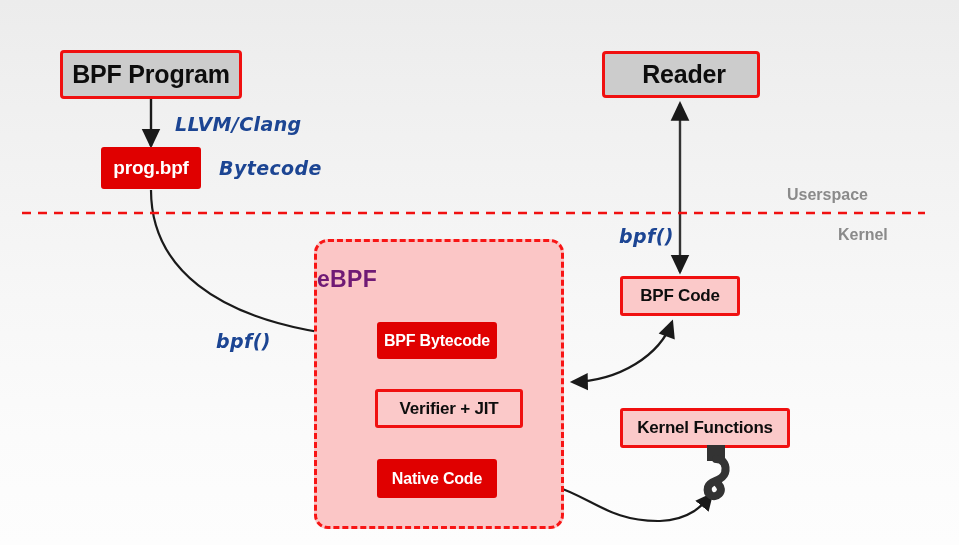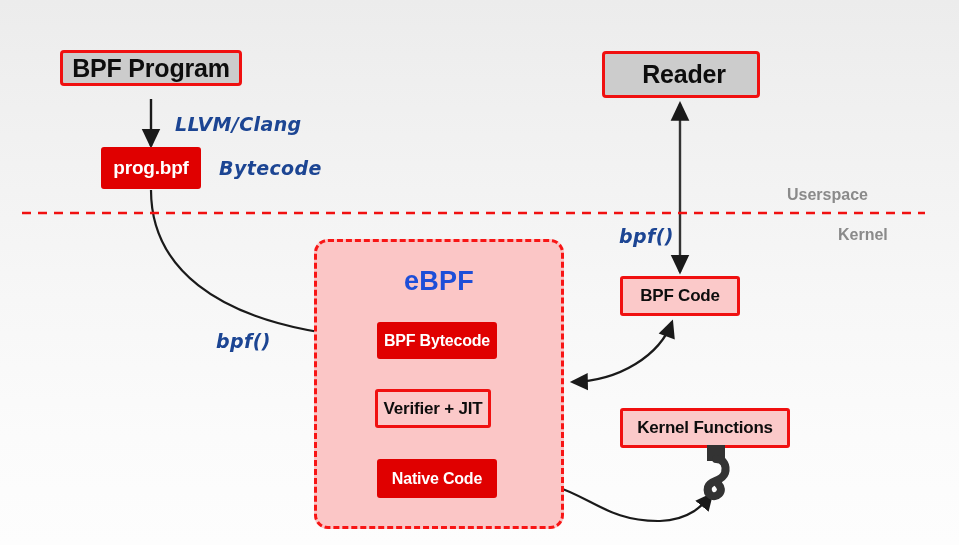--- a/index.html
+++ b/index.html
@@ -71,25 +71,24 @@
   .ebpf-region {
     position: absolute;
     box-sizing: border-box;
     background: #fbc6c6;
     border: 3px dashed #f81515;
     border-radius: 14px;
   }
   .ebpf-title {
     position: absolute;
     width: 100%;
-    text-align: center;
     top: 24px;
-    font-size: 27px;
+    font-size: 23px;
     font-weight: bold;
-    color: #1d4ed8;
+    color: #701a75;
     letter-spacing: 0.3px;
   }
 
   
   .ink-label {
     position: absolute;
     color: #1c4593;
     font-family: "DejaVu Sans", sans-serif;
     font-size: 19px;
     font-weight: bold;
@@ -142,29 +141,29 @@
     <line x1="437" y1="358" x2="437" y2="389" stroke="#999999" stroke-width="5" marker-end="url(#arrowGrey)"></line>
     <line x1="437" y1="428" x2="437" y2="459" stroke="#999999" stroke-width="5" marker-end="url(#arrowGrey)"></line>
 
     <line x1="22" y1="213" x2="925" y2="213" stroke="#f01010" stroke-width="2.6" stroke-dasharray="9 7"></line>
   </svg>
 
   <div class="ebpf-region" style="left:314px; top:239px; width:250px; height:290px;">
     <div class="ebpf-title">eBPF</div>
   </div>
 
-  <div class="node grey-box" style="left:60px; top:50px; width:182px; height:36px;">BPF Program</div>
+  <div class="node grey-box" style="left:60px; top:50px; width:182px; height:49px;">BPF Program</div>
 
   <div class="node red-box" style="left:101px; top:147px; width:100px; height:42px;">prog.bpf</div>
 
   <div class="node grey-box" style="left:602px; top:51px; width:158px; height:47px;padding-left:6px;">Reader</div>
 
   <div class="node red-box small" style="left:377px; top:322px; width:120px; height:37px;">BPF Bytecode</div>
 
-  <div class="node pink-box" style="left:375px; top:389px; width:116px; height:39px;">Verifier + JIT</div>
+  <div class="node pink-box" style="left:375px; top:389px; width:148px; height:39px;">Verifier + JIT</div>
 
   <div class="node red-box small" style="left:377px; top:459px; width:120px; height:39px;text-align:center;">Native Code</div>
 
   <div class="node pink-box" style="left:620px; top:276px; width:120px; height:40px;">BPF Code</div>
 
   <div class="node pink-box" style="left:620px; top:408px; width:170px; height:40px;">Kernel Functions</div>
 
   <svg class="hook" style="left:686px; top:445px;" width="60" height="70" viewBox="0 0 60 70">
     <rect x="21" y="0" width="18" height="16" fill="#333333"></rect>
     <path d="M30,14 C38,14 41,21 39,28 C36,37 24,35 22,42 C20,50 28,54 33,49 C36,46 35,42 33,40" fill="none" stroke="#333333" stroke-width="8" stroke-linecap="round"></path>

